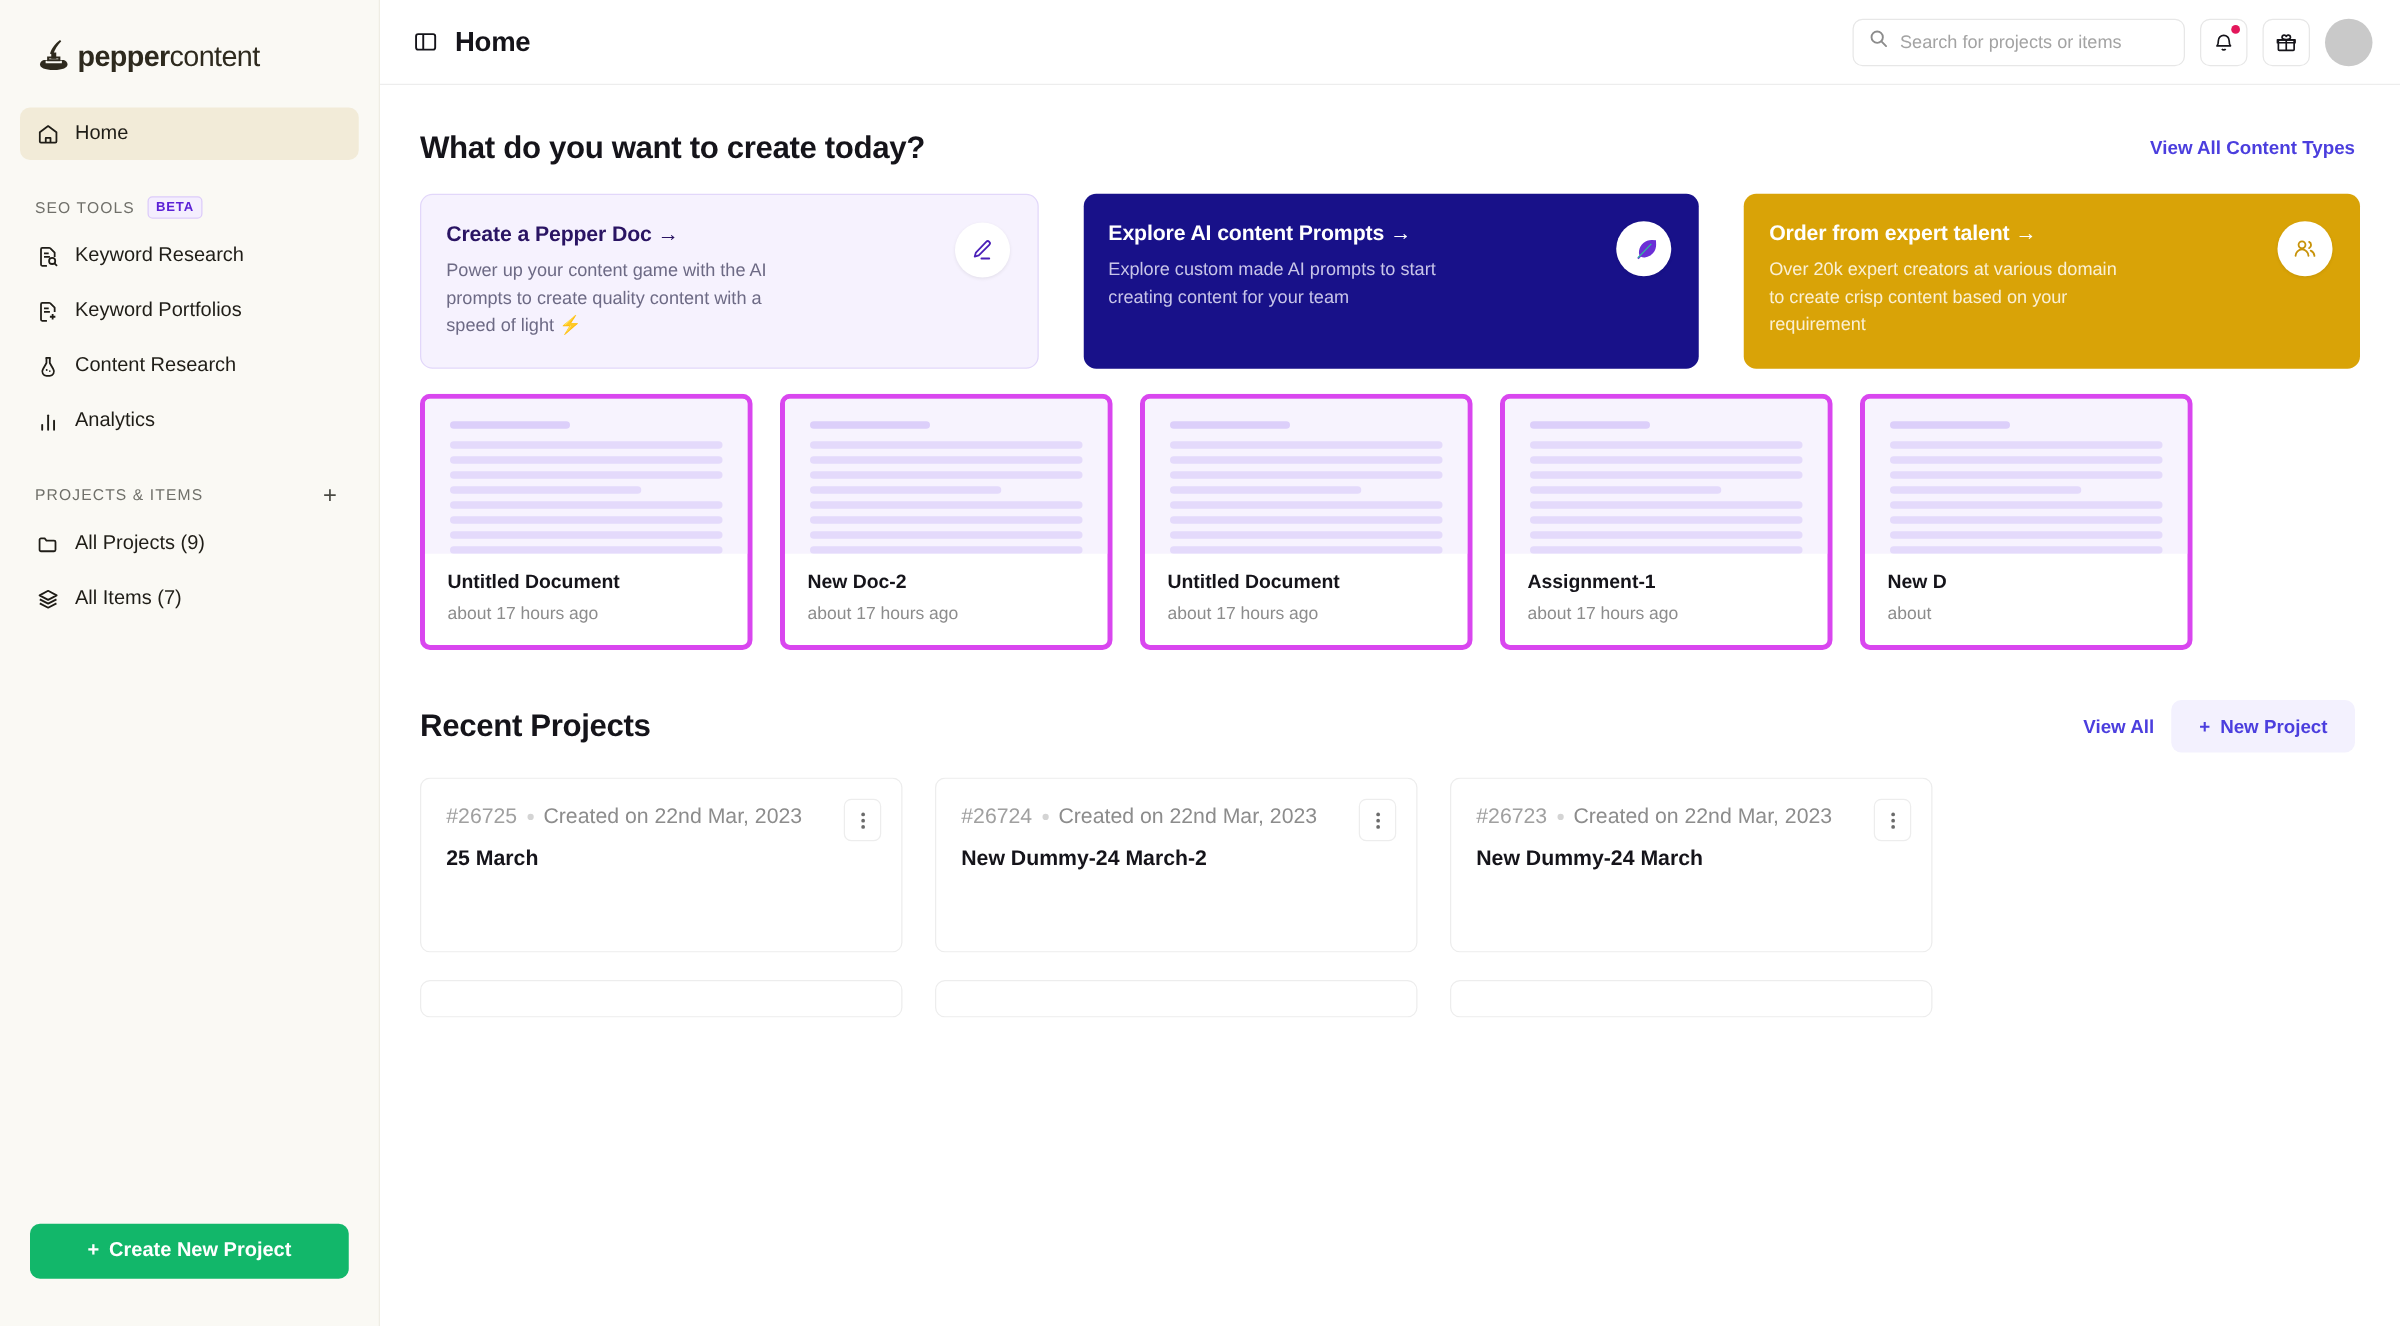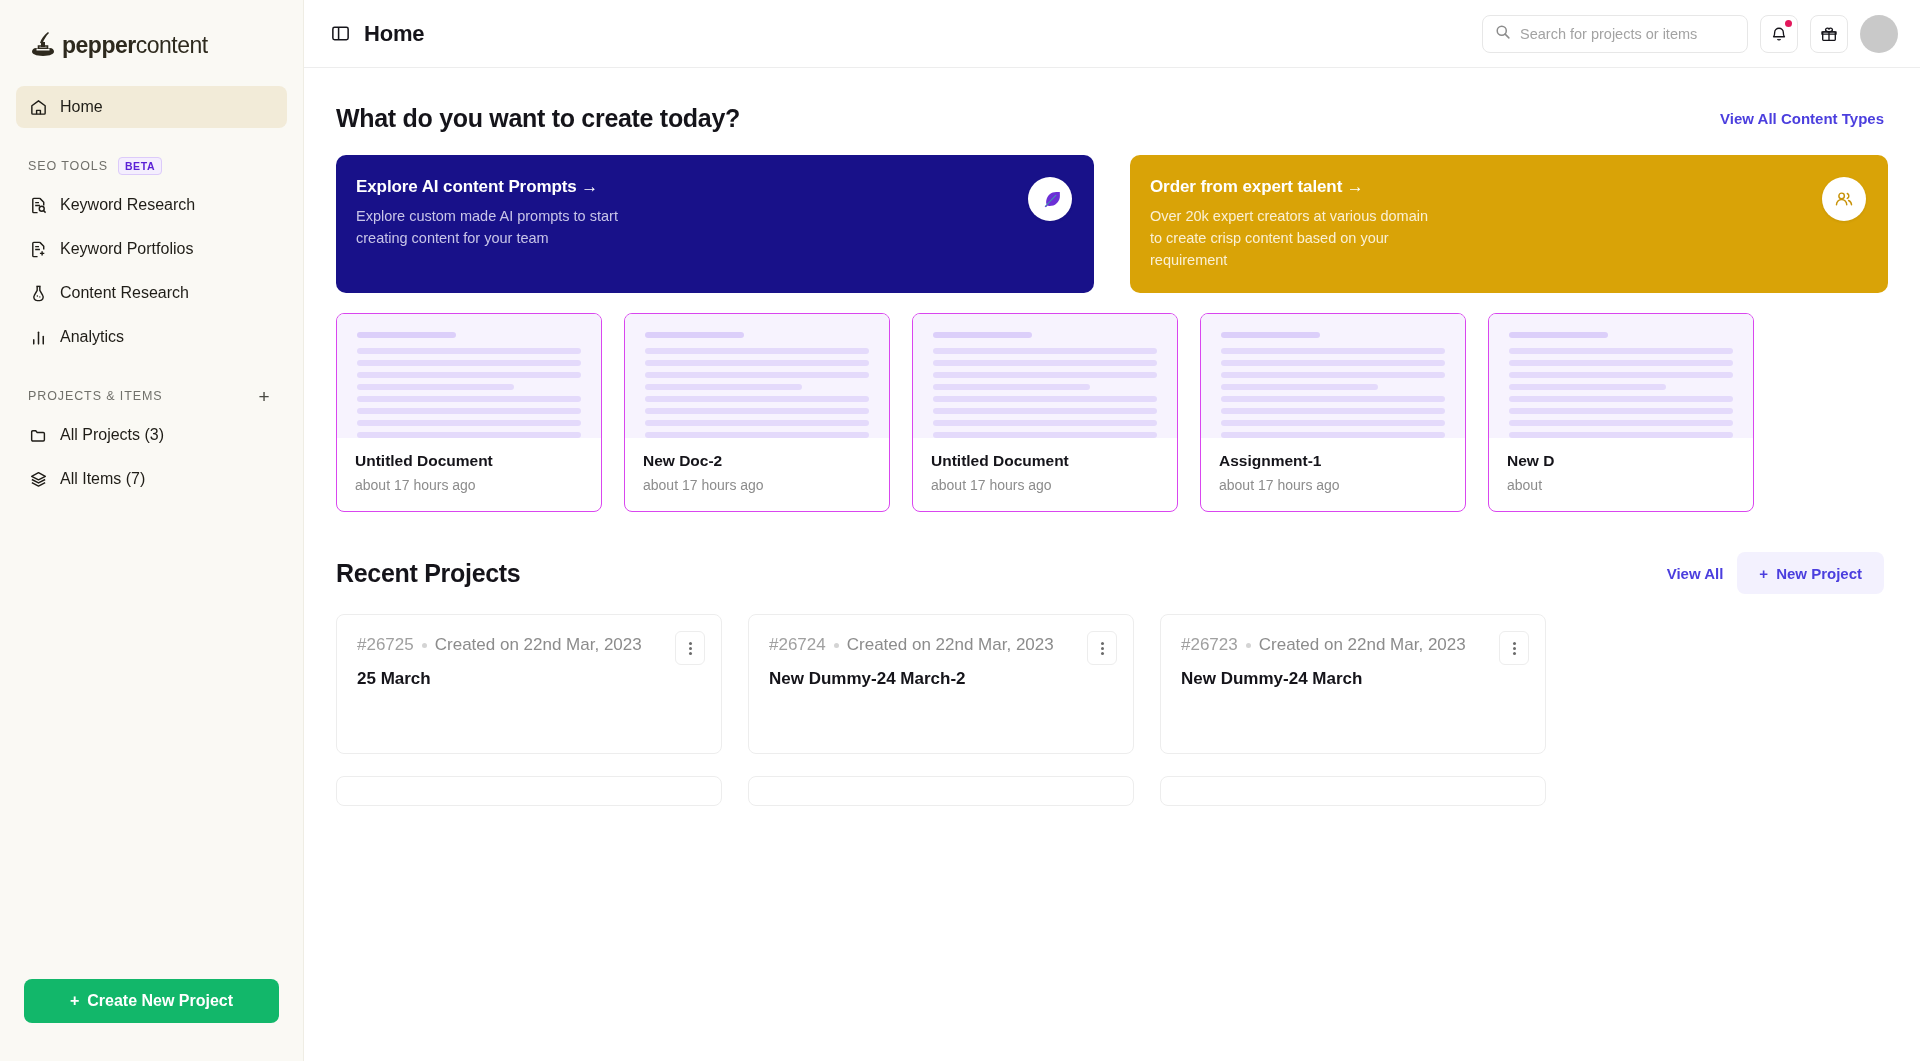--- a/index.html
+++ b/index.html
@@ -122,21 +122,21 @@
   .ccard-badge {
     position: absolute; top: 22px; right: 22px; width: 44px; height: 44px; border-radius: 50%;
     background: #ffffff; display: flex; align-items: center; justify-content: center;
     box-shadow: 0 1px 3px rgba(0,0,0,.08);
   }
 
   
   .sec-gap { margin-top: 40px; }
   .items-strip { display: flex; gap: 22px; margin-top: 20px; overflow: hidden; }
   .icard {
-    flex: 0 0 266px; width: 266px; border: 1px solid #d946ef; border-radius: 8px;
+    flex: 0 0 266px; width: 266px; border: 4px solid #d946ef; border-radius: 8px;
     overflow: hidden; background: #fff; cursor: pointer;
   }
   .icard-thumb { height: 124px; background: #F7F3FE; padding: 18px 20px 0 20px; overflow: hidden; }
   .ln { height: 6px; border-radius: 3px; background: #E4DAFB; margin-bottom: 6px; }
   .ln.head { width: 44%; background: #DCCFFA; margin-bottom: 10px; }
   .ln.w100 { width: 100%; }
   .ln.w70 { width: 70%; }
   .icard-body { padding: 14px 18px 18px 18px; }
   .icard-title { font-size: 15.5px; font-weight: 700; color: #15141A; margin-bottom: 7px; white-space: nowrap; overflow: hidden; text-overflow: ellipsis; }
   .icard-meta { font-size: 14px; color: #8C8C8C; }
@@ -260,21 +260,21 @@
       <span class="plus-btn">+</span>
     </div>
 
     <div class="nav-group">
       <div class="nav-item">
         <span class="nav-ico">
           <svg width="19" height="19" viewBox="0 0 20 20" fill="none" stroke="#1F1D17" stroke-width="1.5" stroke-linejoin="round">
             <path d="M2.8 6.2 a1.2 1.2 0 0 1 1.2-1.2 h3.1 l1.5 1.8 h6.4 a1.2 1.2 0 0 1 1.2 1.2 v6.6 a1.2 1.2 0 0 1-1.2 1.2 H4 a1.2 1.2 0 0 1-1.2-1.2 z"></path>
           </svg>
         </span>
-        <span>All Projects (3)</span>
+        <span>All Projects (9)</span>
       </div>
 
       <div class="nav-item">
         <span class="nav-ico">
           <svg width="19" height="19" viewBox="0 0 20 20" fill="none" stroke="#1F1D17" stroke-width="1.5" stroke-linejoin="round">
             <path d="M10 2.8 L17.2 6.6 L10 10.4 L2.8 6.6 z"></path>
             <path d="M3 10 L10 13.6 L17 10"></path>
             <path d="M3 13.4 L10 17 L17 13.4"></path>
           </svg>
         </span>
@@ -336,20 +336,30 @@
     <section class="content">
       <div class="content-inner">
 
         <div class="row-head">
           <h2 class="h-section">What do you want to create today?</h2>
           <span class="link-right">View All Content Types</span>
         </div>
 
         <div class="create-cards">
 
+          <div class="ccard purple">
+            <div class="ccard-title">Create a Pepper Doc →</div>
+            <div class="ccard-desc">Power up your content game with the AI prompts to create quality content with a speed of light ⚡</div>
+            <span class="ccard-badge">
+              <svg width="21" height="21" viewBox="0 0 22 22" fill="none" stroke="#4B20B8" stroke-width="1.5" stroke-linecap="round" stroke-linejoin="round">
+                <path d="M14.6 3.6 a1.8 1.8 0 0 1 2.6 2.6 L8.4 15 l-3.4 1 1-3.4 z"></path>
+                <path d="M10.6 17.6 h6.6"></path>
+              </svg>
+            </span>
+          </div>
 
           <div class="ccard navy">
             <div class="ccard-title">Explore AI content Prompts →</div>
             <div class="ccard-desc">Explore custom made AI prompts to start creating content for your team</div>
             <span class="ccard-badge">
               <svg width="23" height="23" viewBox="0 0 24 24">
                 <path d="M18.5 4.2 C13 4 8.6 7.6 7.6 13 c-.3 1.7-.1 3 .3 4.1 L6 19.2 l1.2 1 1.9-2 c1.1.5 2.5.7 4 .4 5.3-1 8.9-5.4 8.7-10.9 l-.1-3.4 z" fill="#6B2FD6"></path>
                 <path d="M6.7 19 L17.8 7.4" stroke="#2DBE9B" stroke-width="1" fill="none"></path>
               </svg>
             </span>

